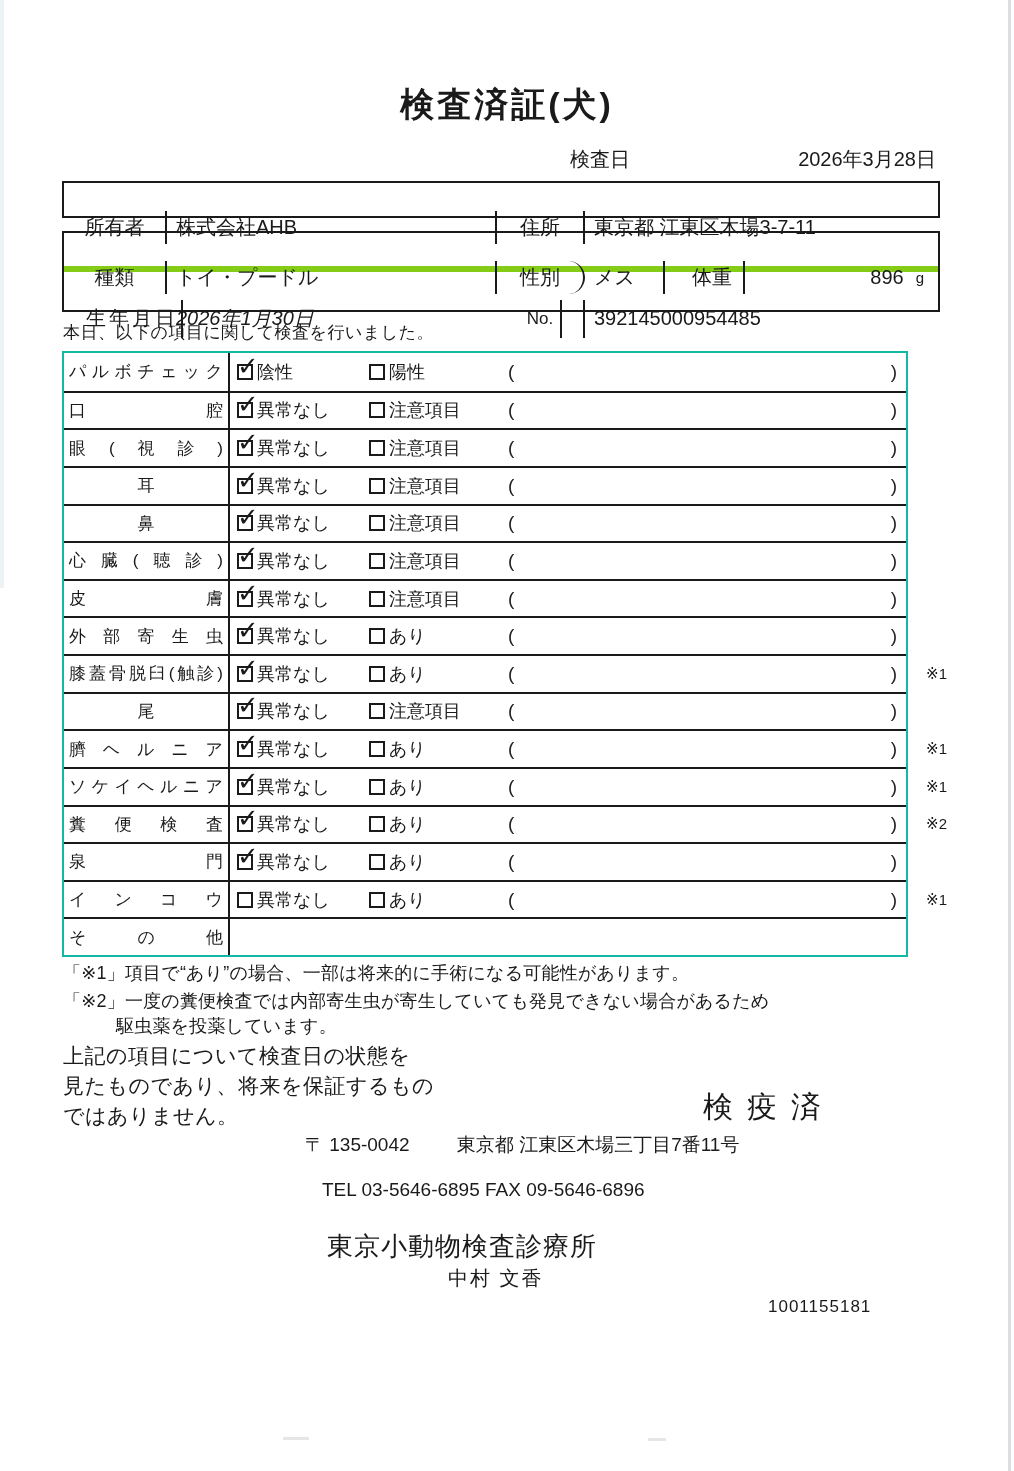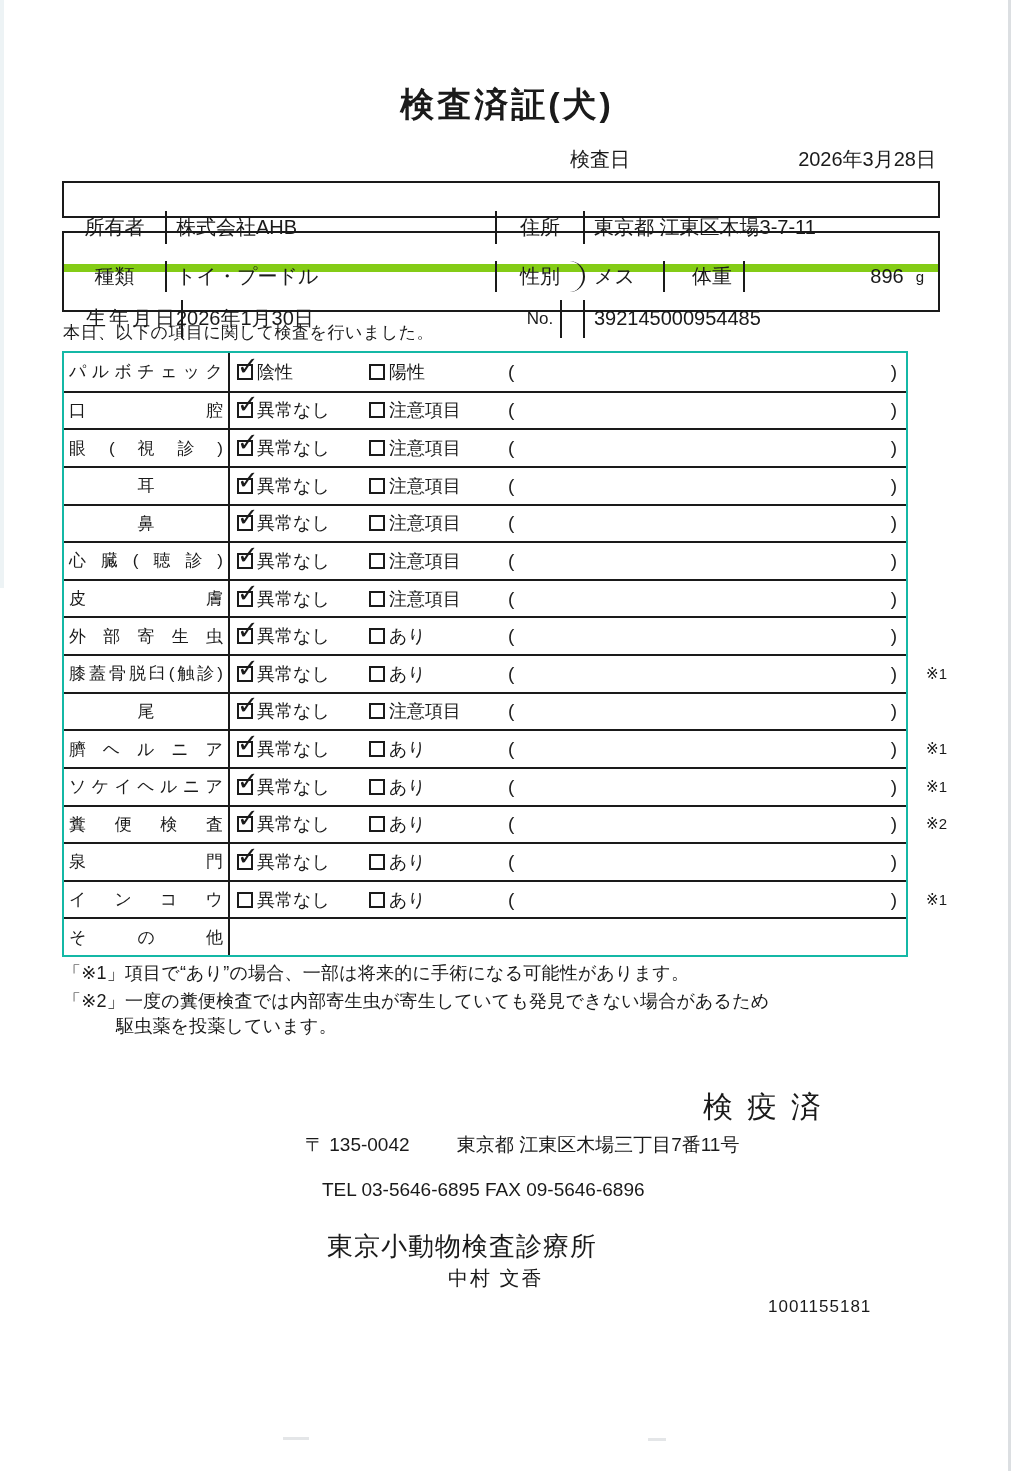--- a/index.html
+++ b/index.html
@@ -18,21 +18,21 @@
 
   .tbl { position: absolute; border: 2px solid #1a1a1a; }
   .cell { position: absolute; top: 0; height: 100%; font-size: 20px; display: flex; align-items: center; margin-top: 28px; }
   .cell.lab { justify-content: center; }
   .cell.val { padding-left: 9px; }
   .bR { border-right: 2px solid #1a1a1a; }
 
   #tbl-owner { left: 62px; top: 181px; width: 878px; height: 37px; }
   #tbl-info  { left: 62px; top: 231px; width: 878px; height: 81px; }
   .row2 { position: absolute; left: 0; width: 100%; height: 50%; }
-  .row2.r1 { top: 0; border-bottom: 8px solid #84cc16; }
+  .row2.r1 { top: 0; border-bottom: 6px solid #84cc16; }
   .row2.r2 { top: 50%; }
 
   .jlab { display: block; width: 100%; padding: 0 6px; text-align: justify; text-align-last: justify; }
   .unit { font-size: 15px; margin-left: 12px; }
 
   .intro { position: absolute; left: 63px; top: 321px; font-size: 17px; letter-spacing: .5px; }
 
   #exam-table { position: absolute; left: 62px; top: 351px; width: 846px; height: 606px;
                 border: 2px solid #14b8a6; display: grid; grid-template-rows: repeat(16, 1fr); }
   .cl-row { position: relative; display: flex; border-top: 2px solid #1a1a1a; }
@@ -102,21 +102,21 @@
       <div class="cell lab bR" style="left:617px; width:64px;">体重</div>
       <div class="cell" style="left:681px; width:193px; justify-content:flex-end; padding-right:14px;">
         <span>896</span>
         <span class="unit">g</span>
       </div>
     </div>
     <div class="row2 r2">
       <div class="cell lab bR" style="left:16px; width:103px;">
           <span class="jlab">生年月日</span>
         </div>
-      <div class="cell val bR" style="left:103px; width:395px;">2026年1月30日</div>
+      <div class="cell val bR" style="left:103px; width:395px;font-style:italic;">2026年1月30日</div>
       <div class="cell lab bR" style="left:433px; width:88px; font-size:17px;">No.</div>
       <div class="cell val" style="left:521px; width:353px;">392145000954485</div>
     </div>
   </div>
 
   <div class="intro">本日、以下の項目に関して検査を行いました。</div>
 
   <div id="exam-table">
       <div class="cl-row">
         <div class="cl-label">
@@ -293,20 +293,25 @@
           <span class="j">その他</span>
         </div>
         <div class="cl-content"></div>
       </div>
     </div>
 
   <div class="note" id="note1">「※1」項目で“あり”の場合、一部は将来的に手術になる可能性があります。</div>
   <div class="note" id="note2a">「※2」一度の糞便検査では内部寄生虫が寄生していても発見できない場合があるため</div>
   <div class="note" id="note2b">駆虫薬を投薬しています。</div>
 
+  <div class="disclaimer">
+    <div>上記の項目について検査日の状態を</div>
+    <div>見たものであり、将来を保証するもの</div>
+    <div>ではありません。</div>
+  </div>
 
   <div class="stamp">検疫済</div>
 
   <div class="postal">
     <span>〒 135-0042</span>
     <span class="addr">東京都 江東区木場三丁目7番11号</span>
   </div>
   <div class="tel">TEL 03-5646-6895  FAX 09-5646-6896</div>
   <div class="clinic">東京小動物検査診療所</div>
   <div class="vet">中村 文香</div>

